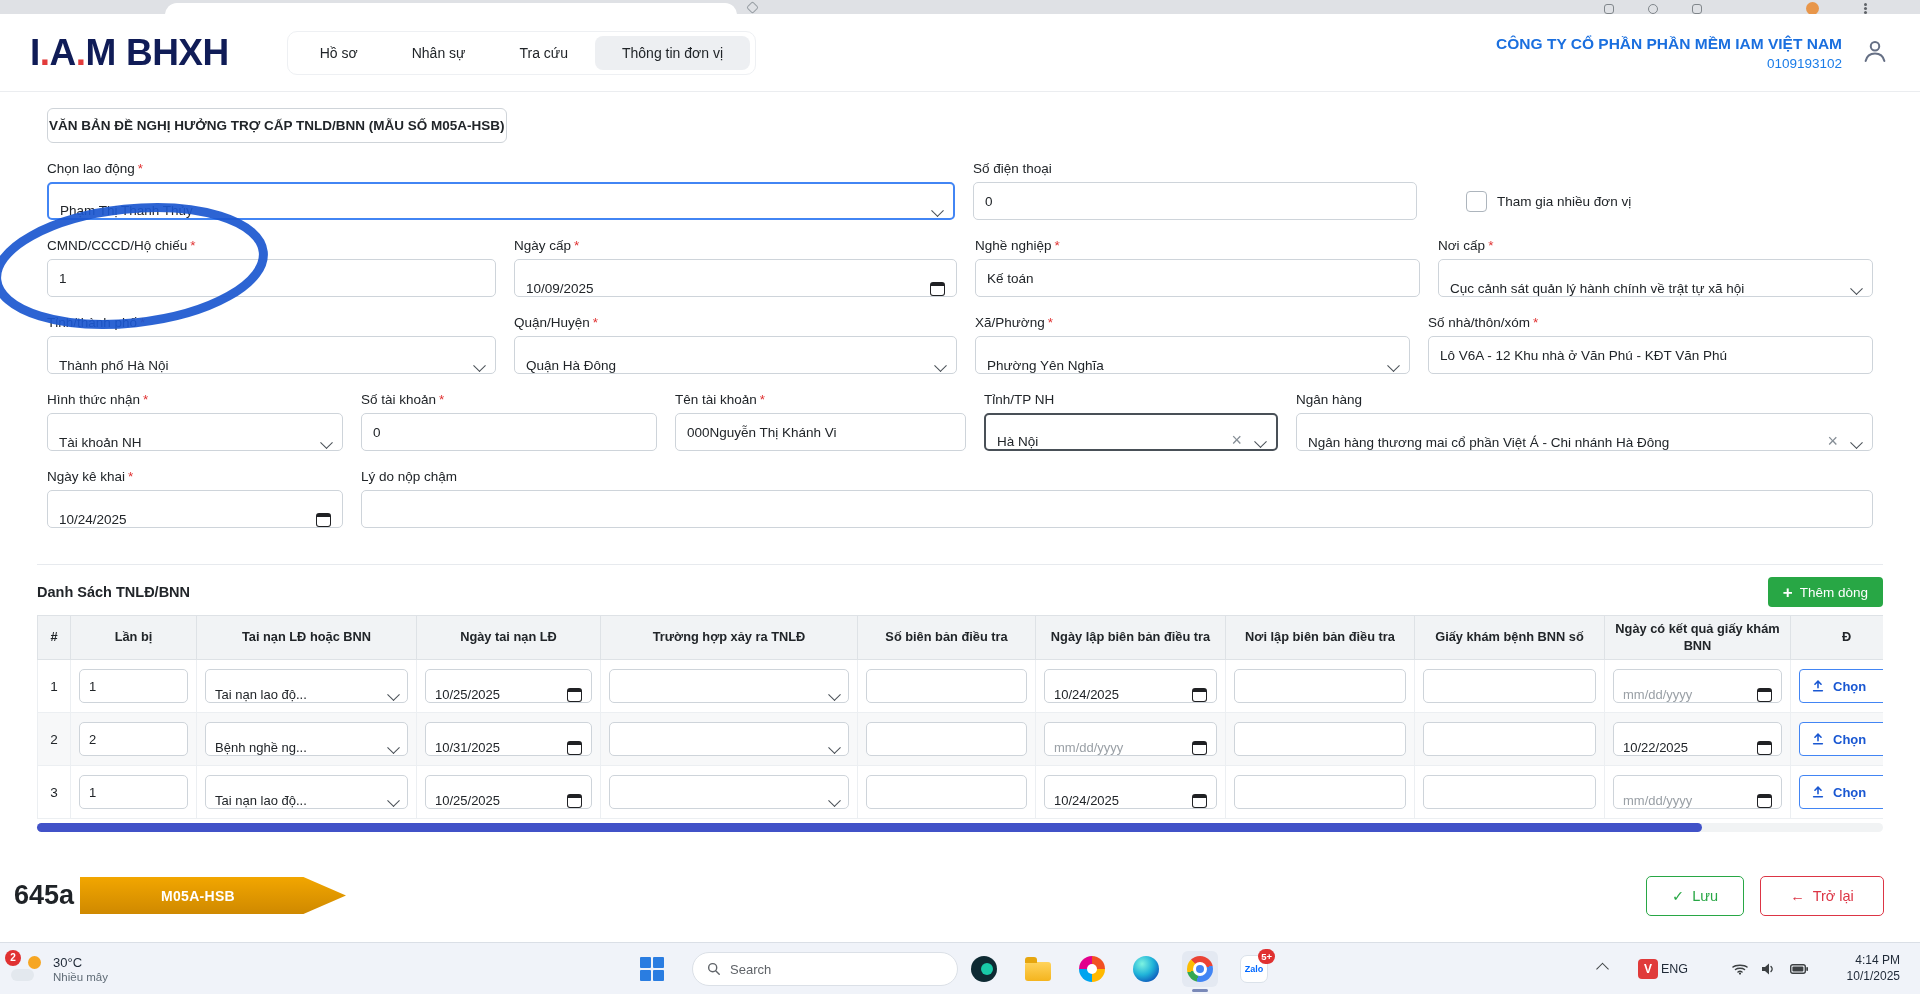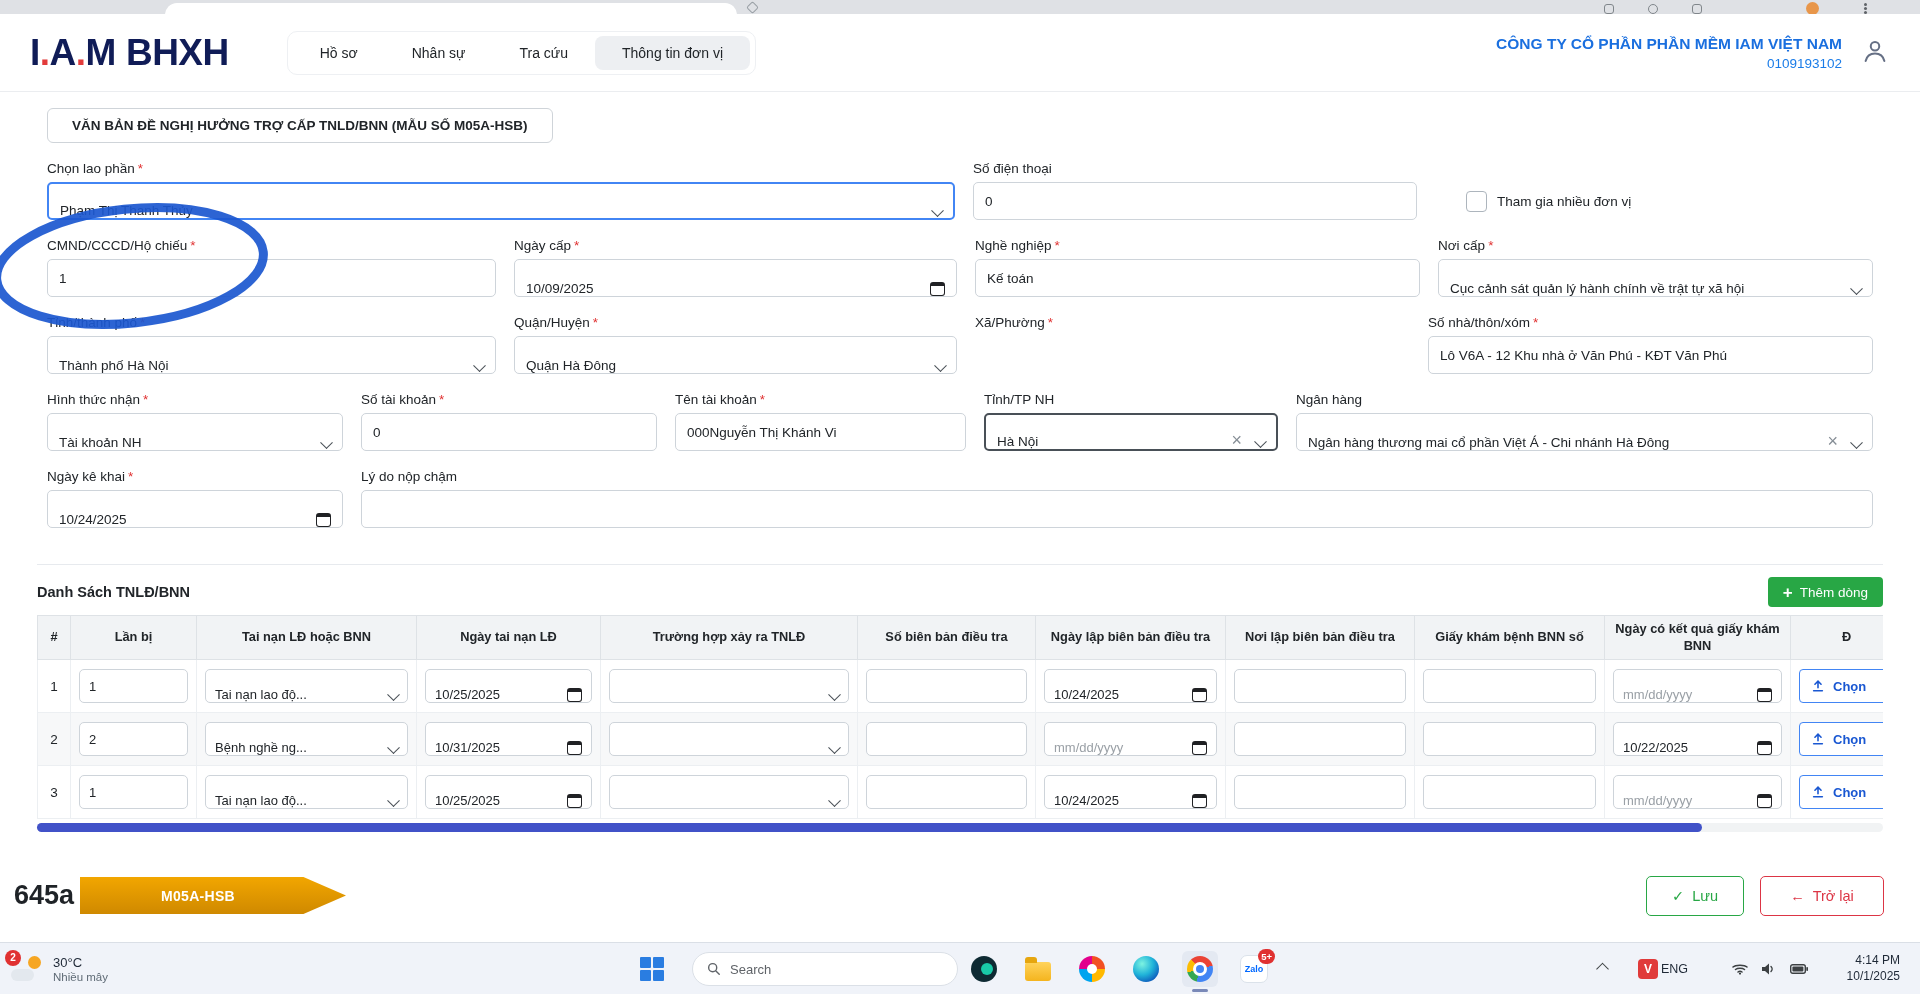--- a/index.html
+++ b/index.html
@@ -22,21 +22,21 @@
   .logo .suffix { margin-left:10px; }
   .main-nav { display:flex; margin-left:58px; border:1px solid #eef0f3; border-radius:10px; padding:4px 5px; }
   .nav-item { padding:9px 27px; font-size:14px; color:#212529; border-radius:8px; cursor:pointer; white-space:nowrap; }
   .nav-item.active { background:#edeff2; }
   .nav-right { margin-left:auto; display:flex; align-items:center; gap:18px; }
   .company-block { text-align:right; }
   .company-name { font-size:15.5px; font-weight:bold; color:#1a6fdf; }
   .company-code { font-size:13.5px; color:#1a7ce8; margin-top:3px; }
 
   
-  .form-title-box { display:inline-block; margin:16px 0 0 47px; padding:9px 24px; border:1px solid #cfd4d9; border-radius:6px; font-size:13.5px; font-weight:bold; color:#212529; background:#fff; }
+  .form-title-box { display:inline-block; margin:16px 0 0 47px; padding:9px 1px; border:1px solid #cfd4d9; border-radius:6px; font-size:13.5px; font-weight:bold; color:#212529; background:#fff; }
   .form-rows { padding:0 47px; }
   .frow { display:flex; gap:18px; margin-top:18px; }
   .field { display:flex; flex-direction:column; min-width:0; }
   .field > label { font-size:13.5px; color:#212529; margin-bottom:6px; white-space:nowrap; }
   .req { color:#e03131; margin-left:3px; }
   .control { height:38px; width:100%; border:1px solid #ced4da; border-radius:5px; background:#fff; display:flex; align-items:flex-end; padding:0 11px; font-size:13.5px; color:#212529; font-family:inherit; }
   input.control { outline:none; }
   .select { justify-content:space-between; cursor:pointer; gap:8px; }
   .select .val { overflow:hidden; text-overflow:ellipsis; white-space:nowrap; flex:1; }
   .chev { width:9px; height:9px; border-right:1.8px solid #495057; border-bottom:1.8px solid #495057; transform:rotate(45deg) translate(-2px,-2px); flex-shrink:0; }
@@ -157,21 +157,21 @@
   </div>
 
   
   <div class="form-title-box">VĂN BẢN ĐỀ NGHỊ HƯỞNG TRỢ CẤP TNLD/BNN (MẪU SỐ M05A-HSB)</div>
 
   
   <div class="form-rows">
 
     <div class="frow">
       <div class="field w-emp">
-        <label><span>Chọn lao phần</span><span class="req">*</span></label>
+        <label><span>Chọn lao động</span><span class="req">*</span></label>
         <div class="control select focus-blue">
           <span class="val">Phạm Thị Thanh Thủy</span>
           <span class="chev"></span>
         </div>
       </div>
       <div class="field w-phone">
         <label><span>Số điện thoại</span></label>
         <input class="control" readonly="" value="0" style="">
       </div>
       <div class="chk-wrap">
@@ -215,20 +215,24 @@
       </div>
       <div class="field c443">
         <label><span>Quận/Huyện</span><span class="req">*</span></label>
         <div class="control select">
           <span class="val">Quận Hà Đông</span>
           <span class="chev"></span>
         </div>
       </div>
       <div class="field c435">
         <label><span>Xã/Phường</span><span class="req">*</span></label>
+        <div class="control select">
+          <span class="val">Phường Yên Nghĩa</span>
+          <span class="chev"></span>
+        </div>
       </div>
       <div class="field cflex">
         <label><span>Số nhà/thôn/xóm</span><span class="req">*</span></label>
         <input class="control" readonly="" value="Lô V6A - 12 Khu nhà ở Văn Phú - KĐT Văn Phú" style="">
       </div>
     </div>
 
     <div class="frow">
       <div class="field s296">
         <label><span>Hình thức nhận</span><span class="req">*</span></label>

